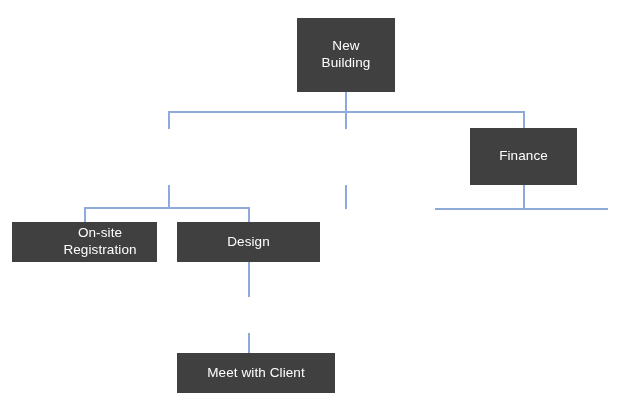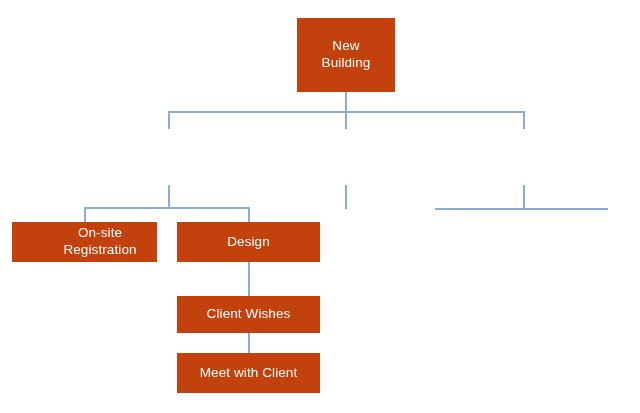--- a/index.html
+++ b/index.html
@@ -14,21 +14,21 @@
   #canvas {
     position: relative;
     width: 640px;
     height: 413px;
     background: #ffffff;
     overflow: hidden;
   }
   .node {
     position: absolute;
     box-sizing: border-box;
-    background: #c2410c;
+    background: #404040;
     color: #ffffff;
     display: flex;
     align-items: center;
     justify-content: center;
     text-align: center;
     font-size: 13.5px;
     line-height: 1.25;
     letter-spacing: 0.1px;
     font-weight: 400;
     white-space: pre-line;
@@ -65,22 +65,22 @@
   <div class="connector h" style="left:435px; top:208px; width:173px;"></div>
 
   <div class="connector v" style="left:248px; top:262px; height:35px;"></div>
   <div class="connector v" style="left:248px; top:333px; height:21px;"></div>
 
   <div class="node" style="left:297px; top:18px; width:98px; height:74px;">New
 Building</div>
 
 
 
+  <div class="node" style="left:470px; top:128px; width:107px; height:57px;">Finance</div>
 
   <div class="node" style="left:12px; top:222px; width:145px; height:40px;padding-left:31px;">On-site Registration</div>
 
   <div class="node" style="left:177px; top:222px; width:143px; height:40px;">Design</div>
 
-  <div class="node" style="left:177px; top:296px; width:143px; height:37px;">Client Wishes</div>
 
-  <div class="node" style="left:177px; top:353px; width:143px; height:40px;">Meet with Client</div>
+  <div class="node" style="left:177px; top:353px; width:158px; height:40px;">Meet with Client</div>
 
 </div>
 
 </body></html>

